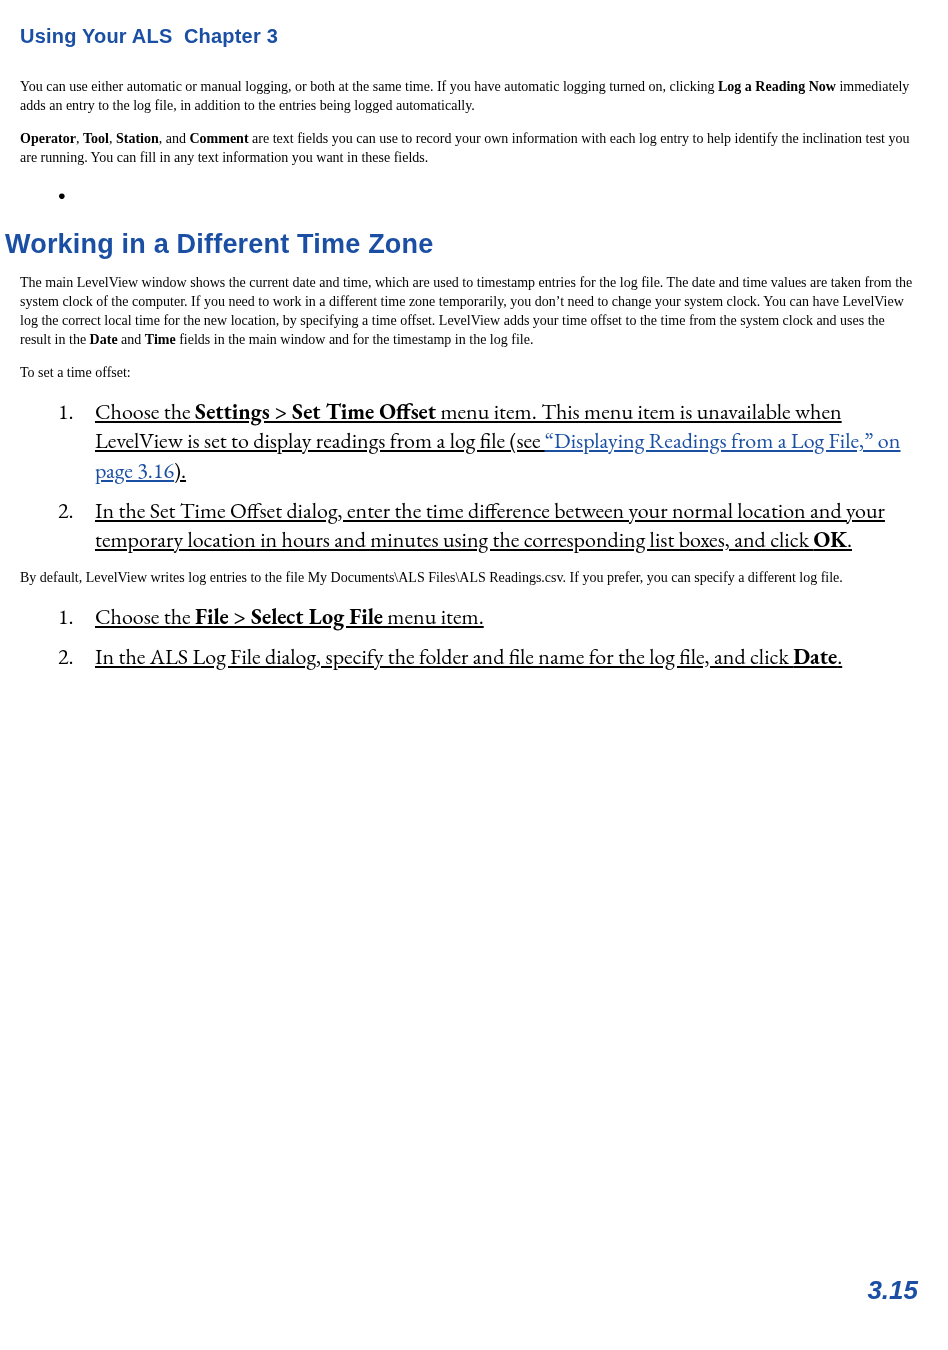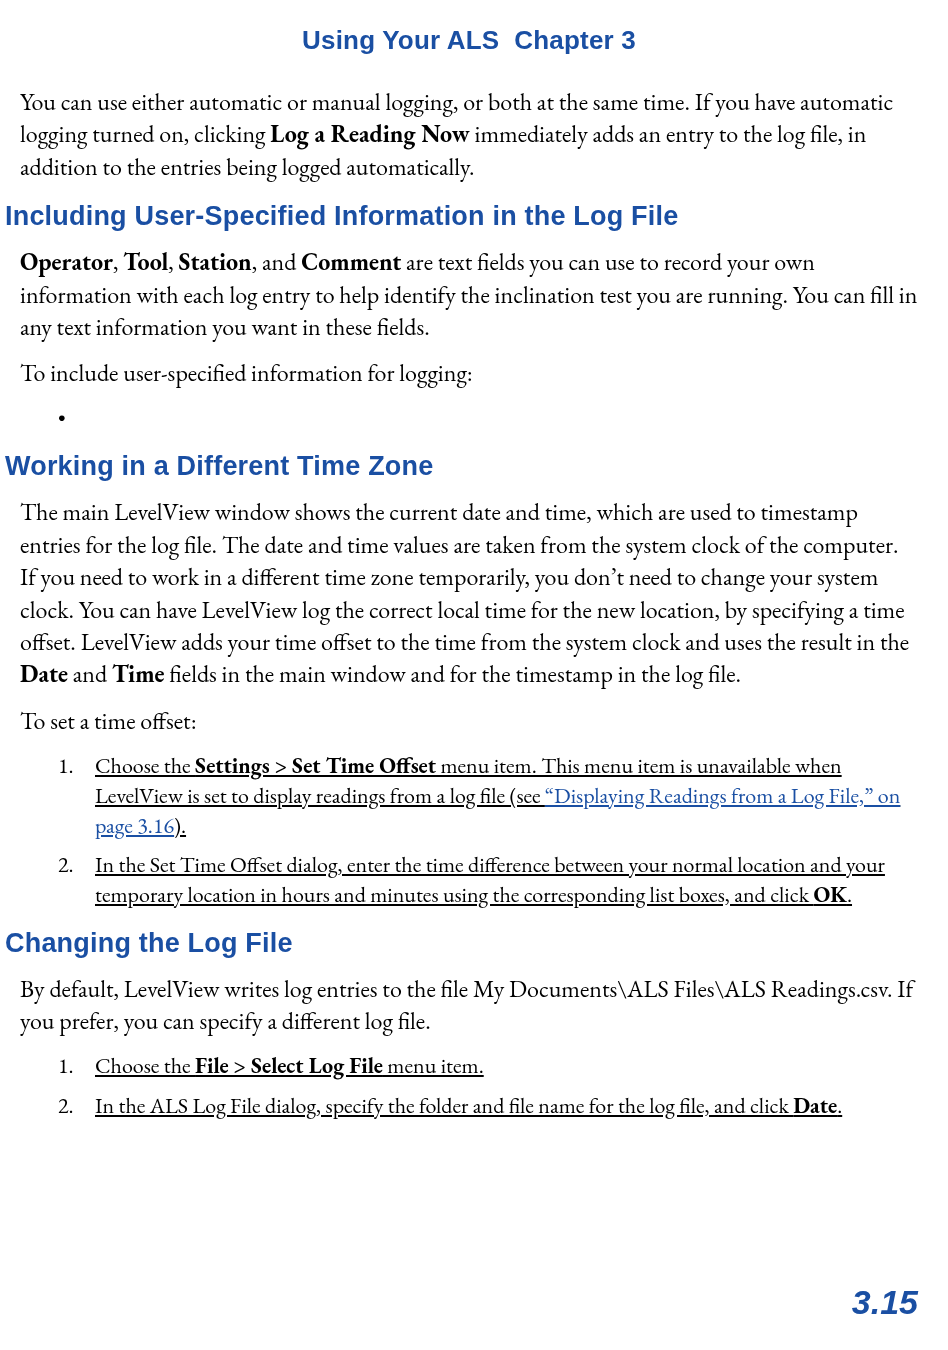--- a/index.html
+++ b/index.html
@@ -9,32 +9,33 @@
     color: #000;
     position: relative;
   }
   .page {
     position: absolute;
     top: 0; left: 0; width: 948px; height: 1350px;
     box-sizing: border-box;
     padding: 25px 30px 30px 20px;
   }
   .running-head {
-    text-align: center;
+    text-align: left;
     color: #1a4fa3;
     font-family: Helvetica, Arial, sans-serif;
     font-weight: 700;
-    font-size: 26px;
+    font-size: 20px;
     margin: 0 0 30px 0;
     letter-spacing: 0.2px;
   }
   .body-text {
     margin: 0 0 14px 0;
-    font-size: 24px;
+    font-size: 14px;
     line-height: 1.35;
+    font-family: Liberation Serif, serif;
   }
   .h2 {
     color: #1a4fa3;
     font-family: Helvetica, Arial, sans-serif;
     font-weight: 700;
     font-size: 27px;
     margin: 18px 0 14px -15px;
     letter-spacing: 0.2px;
   }
   .h2.first { margin-left: -15px; }
@@ -73,47 +74,45 @@
     text-decoration: underline;
   }
   ol.numbered > li::before {
     content: counter(item) ".";
     position: absolute;
     left: 38px;
     top: 0;
   }
   .page-num {
     position: absolute;
-    bottom: 28px;
+    bottom: 44px;
     right: 30px;
     color: #1a4fa3;
     font-family: Helvetica, Arial, sans-serif;
     font-weight: 700;
     font-style: italic;
-    font-size: 34px;
+    font-size: 26px;
   }
 </style>
 </head>
 <body>
 
 <div class="page">
 
   <div class="running-head">Using Your ALS&nbsp;&nbsp;Chapter 3</div>
 
   <p class="body-text">
     <span>You can use either automatic or manual logging, or both at the same time. If you have automatic logging turned on, clicking </span><span class="strong">Log a Reading Now</span><span> immediately adds an entry to the log file, in addition to the entries being logged automatically.</span>
   </p>
 
-  <div class="h2 first">Including User-Specified Information in the Log File</div>
 
   <p class="body-text">
     <span class="strong">Operator</span><span>, </span><span class="strong">Tool</span><span>, </span><span class="strong">Station</span><span>, and </span><span class="strong">Comment</span><span> are text fields you can use to record your own information with each log entry to help identify the inclination test you are running. You can fill in any text information you want in these fields.</span>
   </p>
 
-  <p class="body-text">To include user-specified information for logging:</p>
 
   <div class="bullet-wrap">
     <div class="bullet">
       <span class="mark">•</span>
     </div>
   </div>
 
 
   <div class="h2">Working in a Different Time Zone</div>
 
@@ -125,21 +124,20 @@
 
   <ol class="numbered">
     <li>
       <span>Choose the </span><span class="strong">Settings &gt; Set Time Offset</span><span> menu item. This menu item is unavailable when LevelView is set to display readings from a log file (see </span><span class="link">“Displaying Readings from a Log File,” on page 3.16</span><span>).</span>
     </li>
     <li>
       <span>In the Set Time Offset dialog, enter the time difference between your normal location and your temporary location in hours and minutes using the corresponding list boxes, and click </span><span class="strong">OK</span><span>.</span>
     </li>
   </ol>
 
-  <div class="h2">Changing the Log File</div>
 
   <p class="body-text">By default, LevelView writes log entries to the file My Documents\ALS Files\ALS Readings.csv. If you prefer, you can specify a different log file.</p>
 
 
   <ol class="numbered">
     <li>
       <span>Choose the </span><span class="strong">File &gt; Select Log File</span><span> menu item.</span>
     </li>
     <li>
       <span>In the ALS Log File dialog, specify the folder and file name for the log file, and click&nbsp;</span><span class="strong">Date</span><span>.</span>

